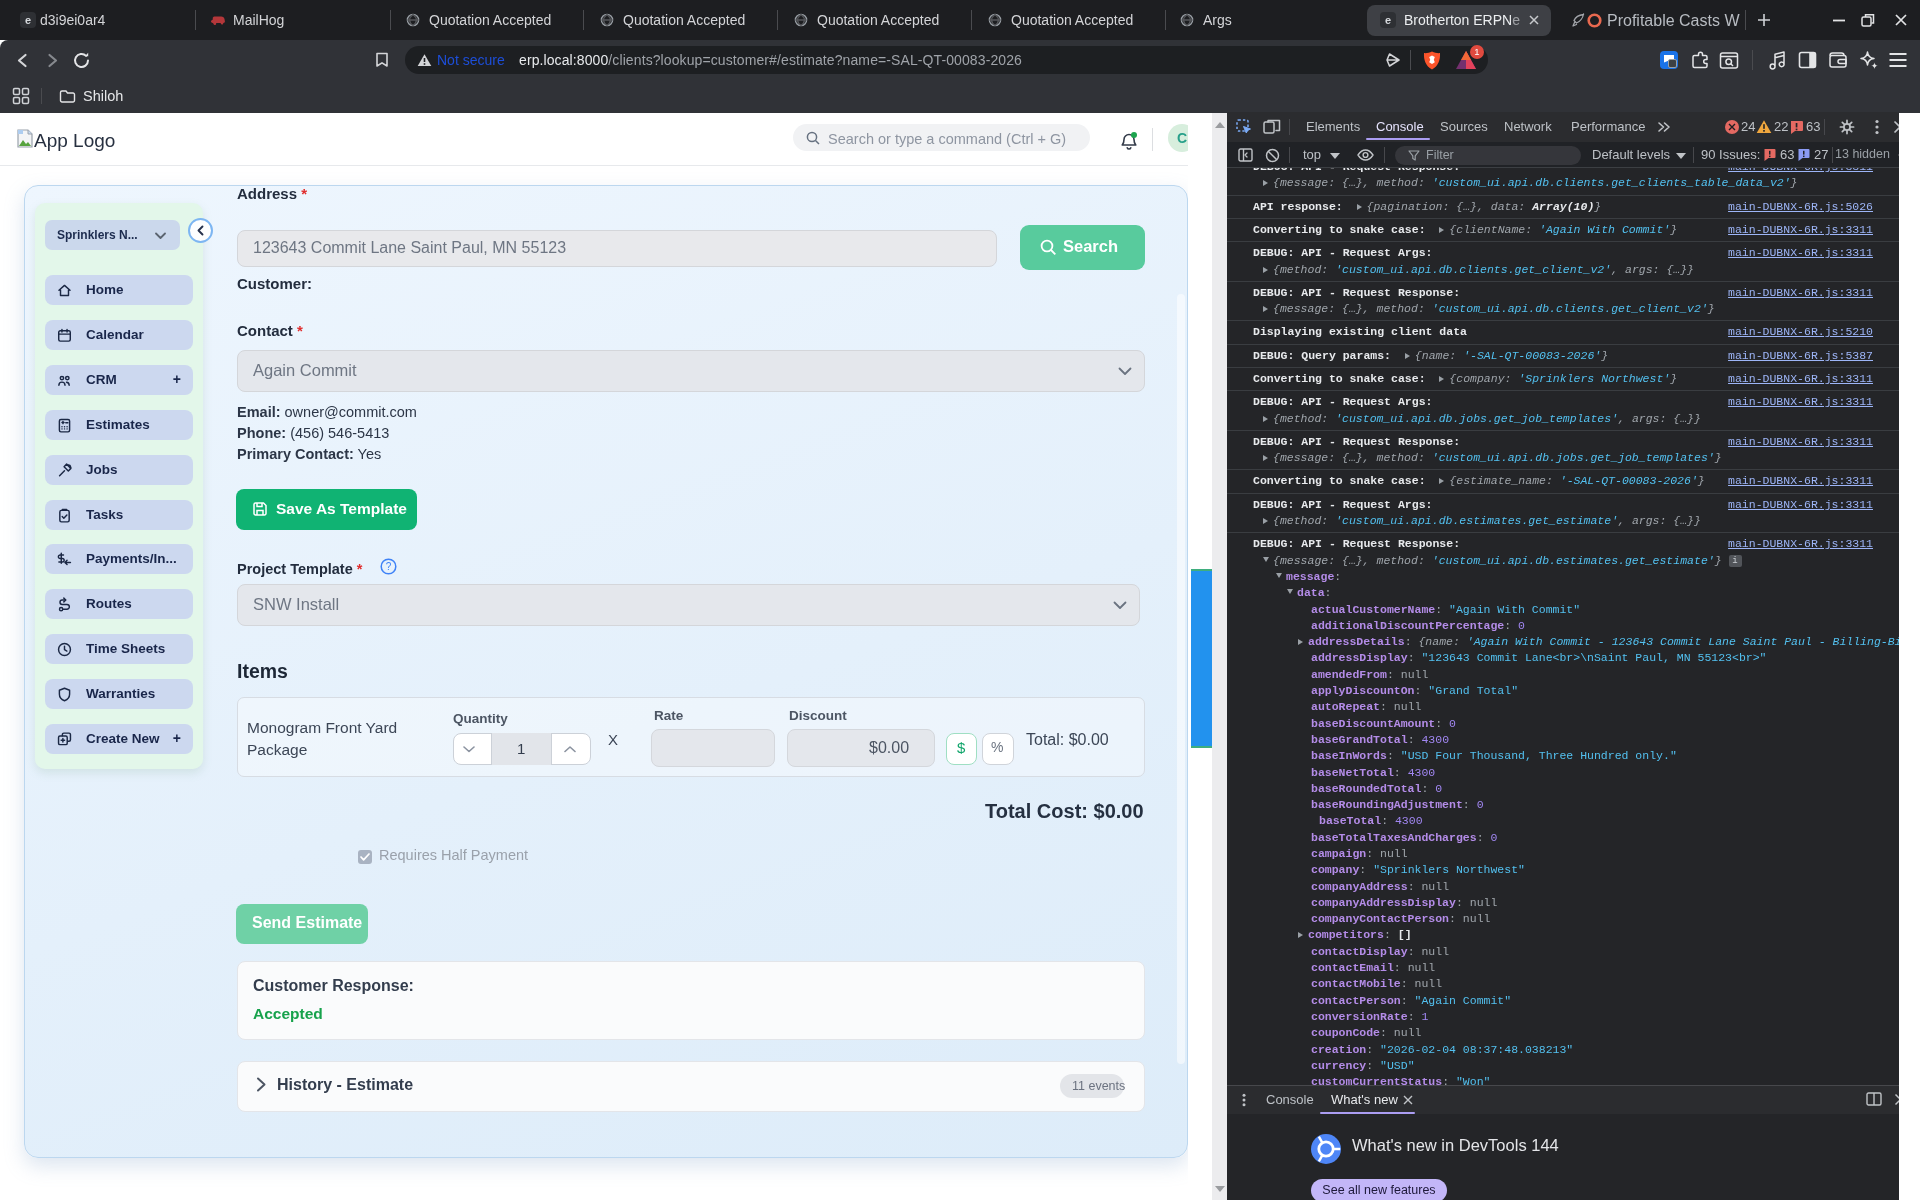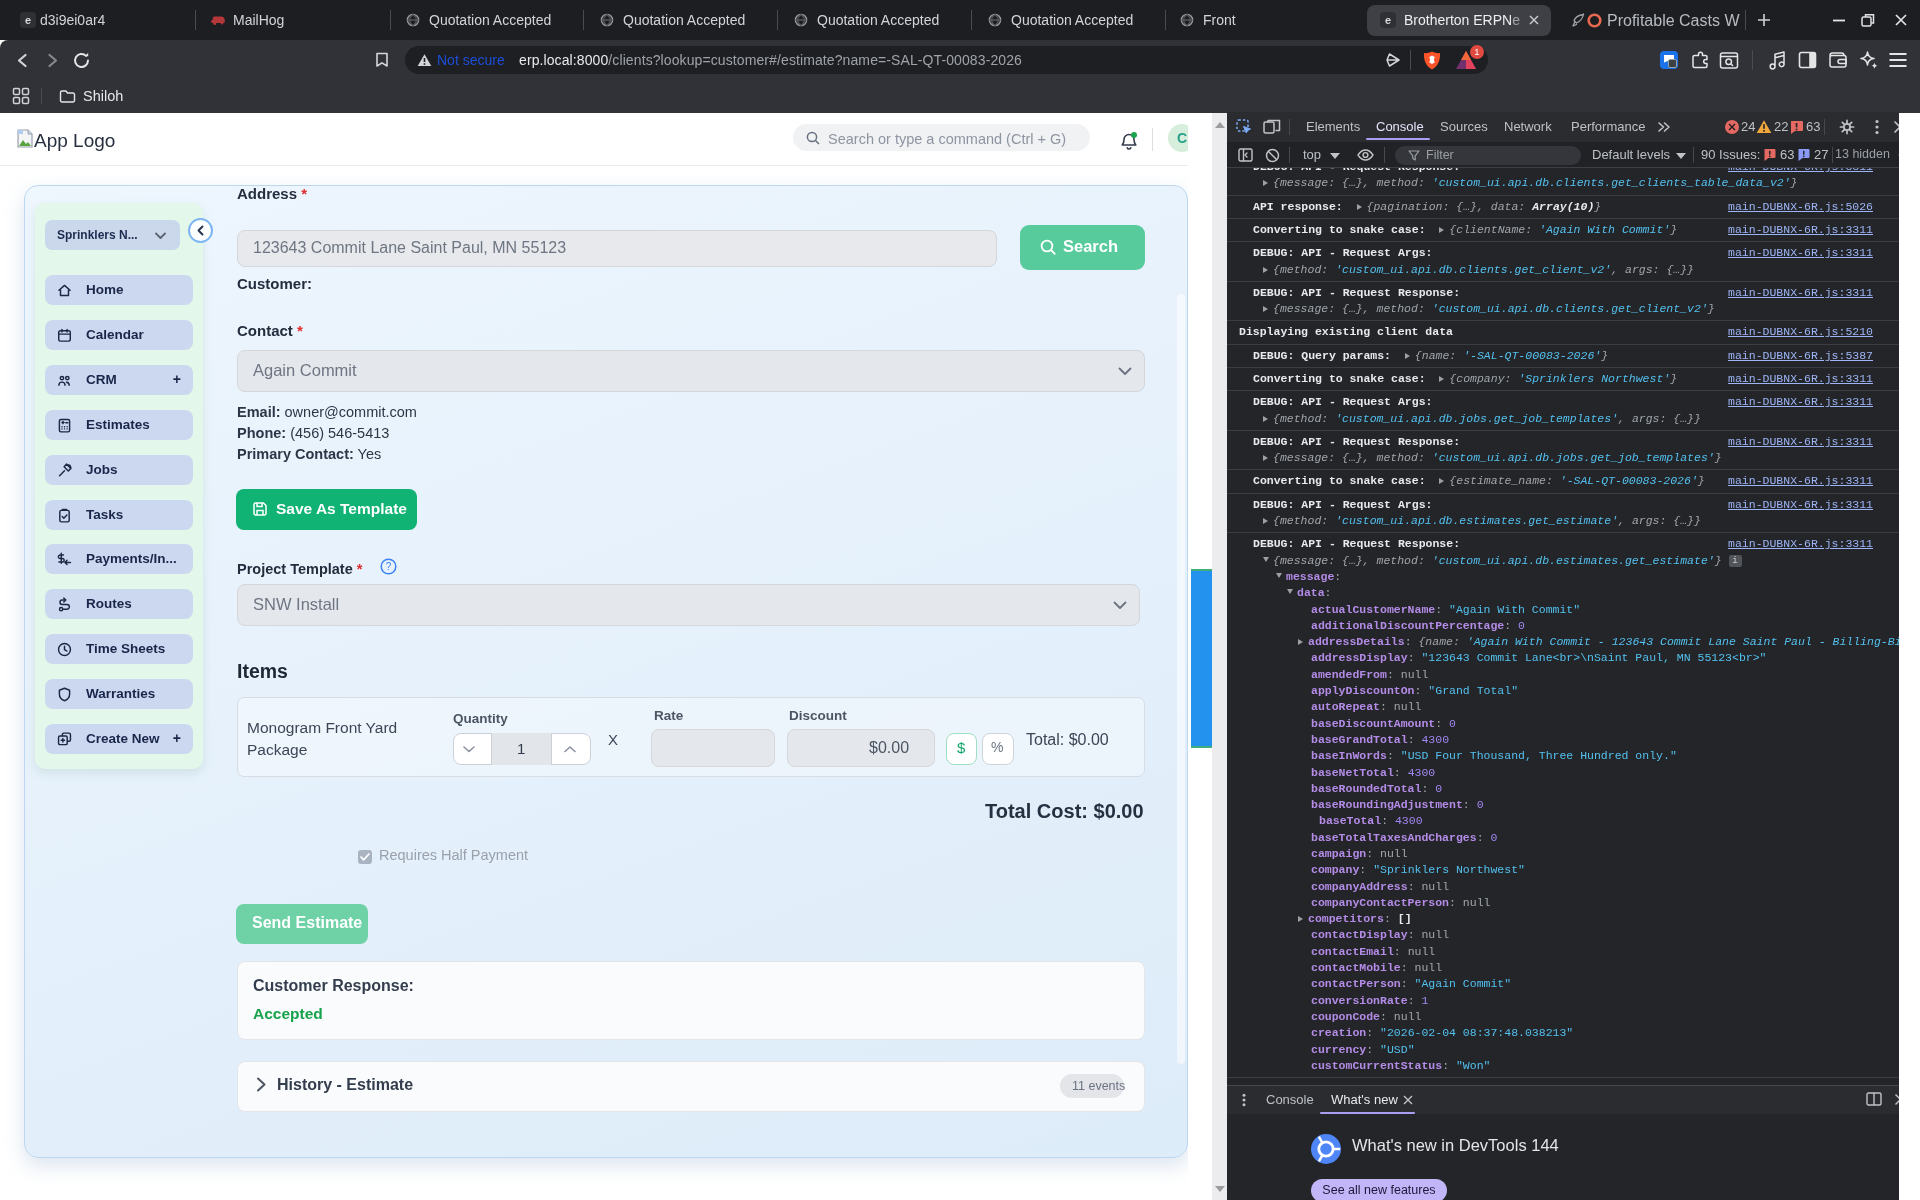--- a/index.html
+++ b/index.html
@@ -90,21 +90,21 @@
   </svg>
 <div class="a tabtxt" style="left:429px;top:12px;">Quotation Accepted</div>
 <div class="a tabtxt" style="left:623px;top:12px;">Quotation Accepted</div>
 <div class="a tabtxt" style="left:817px;top:12px;">Quotation Accepted</div>
 <div class="a tabtxt" style="left:1011px;top:12px;">Quotation Accepted</div>
 <div class="a tsep" style="left:1165px;top:10px"></div>
 <svg class="a" style="left:1180px;top:13px;" width="14" height="14" viewBox="0 0 14 14" fill="none">
     <circle cx="7" cy="7" r="5.6" stroke="#9aa0a6" stroke-width="1.4"></circle>
     <path d="M1.4 7h11.2M7 1.4c-4.6 3.6-4.6 7.6 0 11.2M7 1.4c4.6 3.6 4.6 7.6 0 11.2" stroke="#55575b" stroke-width="1.3"></path>
   </svg>
-<div class="a tabtxt" style="left:1203px;top:12px;">Front</div>
+<div class="a tabtxt" style="left:1203px;top:12px;">Args</div>
 <div class="a" style="left:1367px;width:185px"></div>
 <div class="a" id="activetab" style="left:1367px;width:184px"></div>
 <div class="a" style="left:1380px;top:12px;width:16px;height:16px;background:#2e3034;border-radius:4px;color:#d6d9dd;font-size:11px;font-weight:bold;text-align:center;line-height:16px">e</div>
 <div class="a" style="left:1404px;top:12px;color:#eceef0;font-size:14px">Brotherton ERPN<span style="opacity:.55">e</span></div>
 <svg class="a" style="left:1528px;top:14px;" width="12" height="12" viewBox="0 0 12 12" fill="none">
     <path d="M2 2l8 8M10 2l-8 8" stroke="#c7c9cc" stroke-width="1.5"></path>
   </svg>
 <svg class="a" style="left:1571px;top:13px;" width="14" height="14" viewBox="0 0 14 14" fill="none">
     <path d="M12.5 1.5c-4 .5-8 2.5-9.5 6l2.5 2.5c3.5-1.5 6.5-5.5 7-9z M3.5 9.5 2 13l3.5-1.5" stroke="#a3a6ab" stroke-width="1.3" stroke-linecap="round" stroke-linejoin="round" fill="none"></path>
   </svg>
@@ -546,21 +546,21 @@
         </div>
         <div class="crow">
           <div class="cl" style="padding-left:26px"><span class="lbl">DEBUG: API - Request Args:</span><span class="lnk">main-DUBNX-6R.js:3311</span></div>
           <div class="cl" style="padding-left:36px"><span class="tri"></span><span class="prev">{method: <span class="str">'custom_ui.api.db.clients.get_client_v2'</span>, args: {…}}</span></div>
         </div>
         <div class="crow">
           <div class="cl" style="padding-left:26px"><span class="lbl">DEBUG: API - Request Response:</span><span class="lnk">main-DUBNX-6R.js:3311</span></div>
           <div class="cl" style="padding-left:36px"><span class="tri"></span><span class="prev">{message: {…}, method: <span class="str">'custom_ui.api.db.clients.get_client_v2'</span>}</span></div>
         </div>
         <div class="crow">
-          <div class="cl" style="padding-left:12px"><span class="lbl">Displaying existing client data</span><span class="lnk">main-DUBNX-6R.js:5210</span></div>
+          <div class="cl" style="padding-left:26px"><span class="lbl">Displaying existing client data</span><span class="lnk">main-DUBNX-6R.js:5210</span></div>
         </div>
         <div class="crow">
           <div class="cl" style="padding-left:26px"><span class="lbl">DEBUG: Query params: </span><span class="lnk">main-DUBNX-6R.js:5387</span>&nbsp;<span class="tri"></span><span class="prev">{name: <span class="str">'-SAL-QT-00083-2026'</span>}</span></div>
         </div>
         <div class="crow">
           <div class="cl" style="padding-left:26px"><span class="lbl">Converting to snake case: </span><span class="lnk">main-DUBNX-6R.js:3311</span>&nbsp;<span class="tri"></span><span class="prev">{company: <span class="str">'Sprinklers Northwest'</span>}</span></div>
         </div>
         <div class="crow">
           <div class="cl" style="padding-left:26px"><span class="lbl">DEBUG: API - Request Args:</span><span class="lnk">main-DUBNX-6R.js:3311</span></div>
           <div class="cl" style="padding-left:36px"><span class="tri"></span><span class="prev">{method: <span class="str">'custom_ui.api.db.jobs.get_job_templates'</span>, args: {…}}</span></div>
@@ -592,20 +592,21 @@
           <div class="tl" style="padding-left:84px"><span class="key">baseGrandTotal</span><span class="gray">: </span><span class="num">4300</span></div>
           <div class="tl" style="padding-left:84px"><span class="key">baseInWords</span><span class="gray">: </span><span class="str">"USD Four Thousand, Three Hundred only."</span></div>
           <div class="tl" style="padding-left:84px"><span class="key">baseNetTotal</span><span class="gray">: </span><span class="num">4300</span></div>
           <div class="tl" style="padding-left:84px"><span class="key">baseRoundedTotal</span><span class="gray">: </span><span class="num">0</span></div>
           <div class="tl" style="padding-left:84px"><span class="key">baseRoundingAdjustment</span><span class="gray">: </span><span class="num">0</span></div>
           <div class="tl" style="padding-left:92px"><span class="key">baseTotal</span><span class="gray">: </span><span class="num">4300</span></div>
           <div class="tl" style="padding-left:84px"><span class="key">baseTotalTaxesAndCharges</span><span class="gray">: </span><span class="num">0</span></div>
           <div class="tl" style="padding-left:84px"><span class="key">campaign</span><span class="gray">: </span><span class="gray">null</span></div>
           <div class="tl" style="padding-left:84px"><span class="key">company</span><span class="gray">: </span><span class="str">"Sprinklers Northwest"</span></div>
           <div class="tl" style="padding-left:84px"><span class="key">companyAddress</span><span class="gray">: </span><span class="gray">null</span></div>
+          <div class="tl" style="padding-left:84px"><span class="key">companyAddressDisplay</span><span class="gray">: </span><span class="gray">null</span></div>
           <div class="tl" style="padding-left:84px"><span class="key">companyContactPerson</span><span class="gray">: </span><span class="gray">null</span></div>
           <div class="tl" style="padding-left:71px"><span class="tri"></span><span class="key">competitors</span><span class="gray">: </span><span class="wb">[]</span></div>
           <div class="tl" style="padding-left:84px"><span class="key">contactDisplay</span><span class="gray">: </span><span class="gray">null</span></div>
           <div class="tl" style="padding-left:84px"><span class="key">contactEmail</span><span class="gray">: </span><span class="gray">null</span></div>
           <div class="tl" style="padding-left:84px"><span class="key">contactMobile</span><span class="gray">: </span><span class="gray">null</span></div>
           <div class="tl" style="padding-left:84px"><span class="key">contactPerson</span><span class="gray">: </span><span class="str">"Again Commit"</span></div>
           <div class="tl" style="padding-left:84px"><span class="key">conversionRate</span><span class="gray">: </span><span class="num">1</span></div>
           <div class="tl" style="padding-left:84px"><span class="key">couponCode</span><span class="gray">: </span><span class="gray">null</span></div>
           <div class="tl" style="padding-left:84px"><span class="key">creation</span><span class="gray">: </span><span class="str">"2026-02-04 08:37:48.038213"</span></div>
           <div class="tl" style="padding-left:84px"><span class="key">currency</span><span class="gray">: </span><span class="str">"USD"</span></div>

